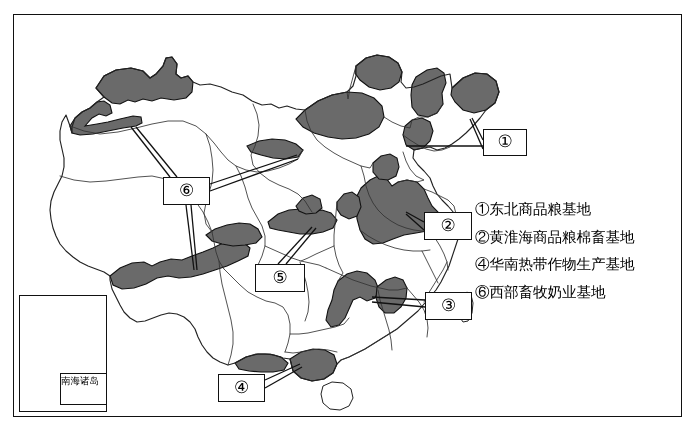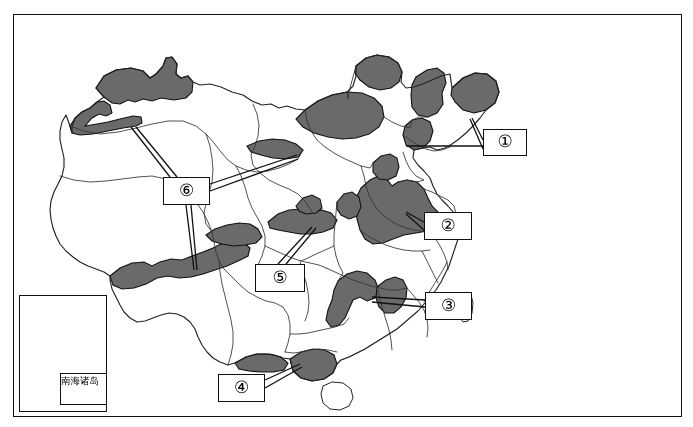--- a/index.html
+++ b/index.html
@@ -259,18 +259,22 @@
     <span>④</span>
   </div>
   <div class="callout" id="callout-5">
     <span>⑤</span>
   </div>
   <div class="callout" id="callout-6">
     <span>⑥</span>
   </div>
 
   <div id="legend">
+    <div class="legend-entry">①东北商品粮基地</div>
+    <div class="legend-entry">②黄淮海商品粮棉畜基地</div>
+    <div class="legend-entry">④华南热带作物生产基地</div>
+    <div class="legend-entry">⑥西部畜牧奶业基地</div>
   </div>
 
   <div id="inset-frame"></div>
   <div id="inset-label">南海诸岛</div>
 
 </div>
 
 </body></html>

